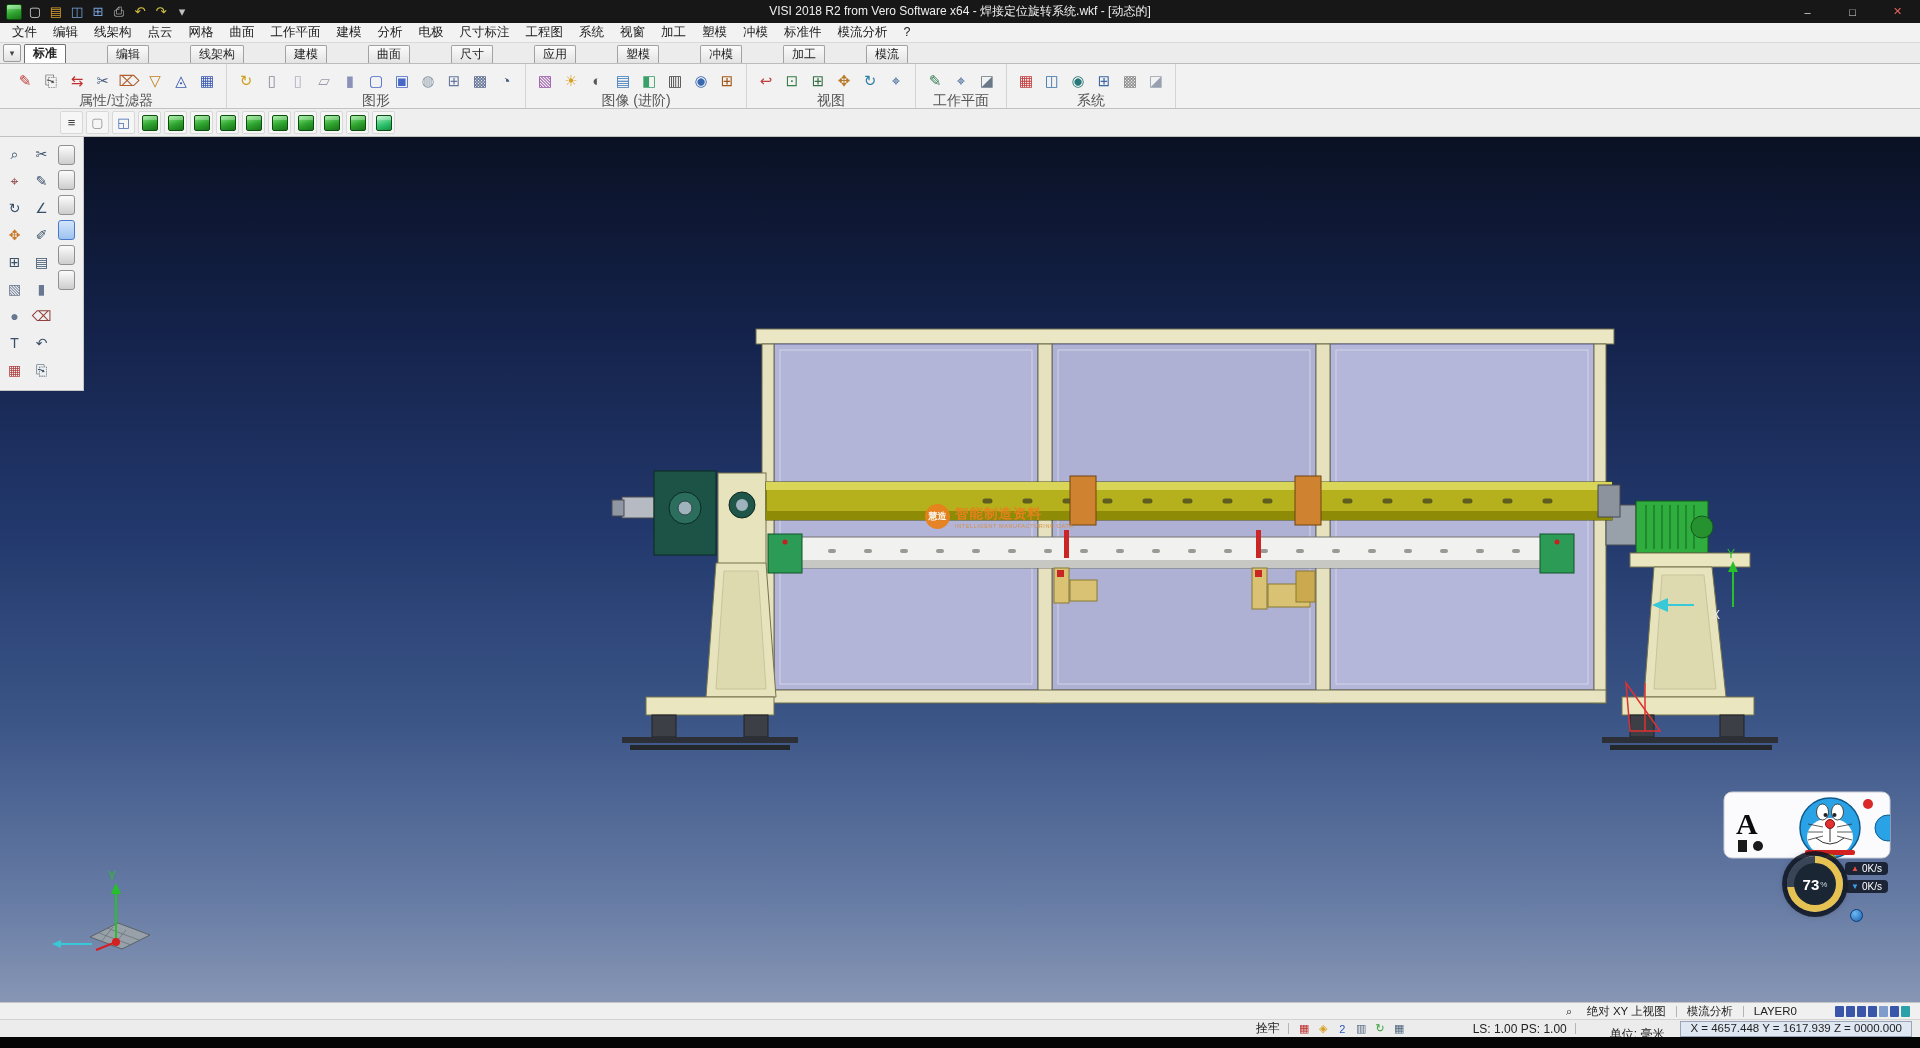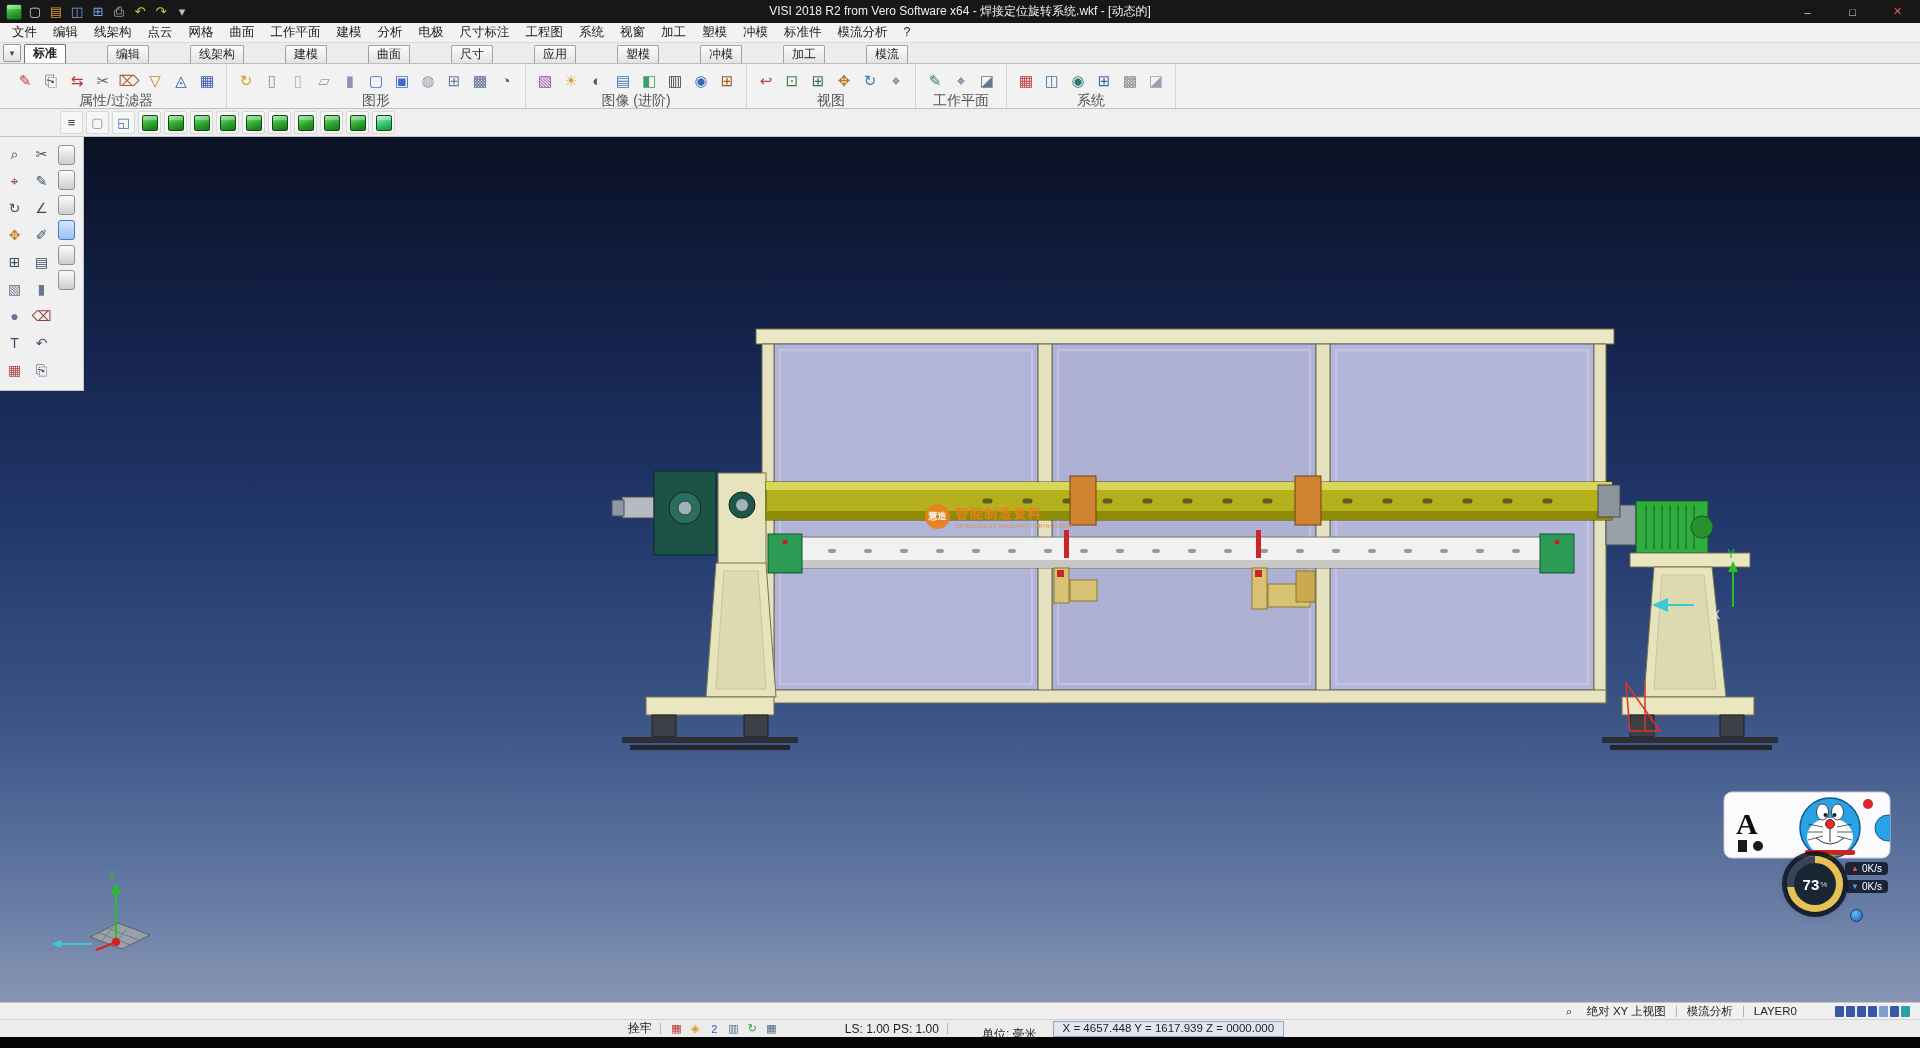--- a/index.html
+++ b/index.html
@@ -80,21 +80,21 @@
   .pill{display:flex;align-items:center;gap:3px;background:rgba(22,29,44,.92);border-radius:4px;padding:1px 6px;color:#fff;font-size:10px;white-space:nowrap;}
   .pill .arr{font-size:8px;}
   .pill .arr.up{color:#e85040;}
   .pill .arr.down{color:#3aa0e8;}
   .net-dot{position:absolute;left:1850px;top:772px;width:11px;height:11px;border-radius:50%;
     background:radial-gradient(circle at 35% 30%,#6cb8f4,#1a60b0);border:1px solid #0c3c78;}
 
   
   .status1{height:17px;background:#f0f0f0;border-top:1px solid #c6c6c6;display:flex;align-items:center;justify-content:flex-end;gap:10px;
     padding-right:10px;font-size:11.5px;flex:0 0 auto;box-sizing:border-box;color:#222;}
-  .status2{height:18px;background:#ececec;border-top:1px solid #d2d2d2;display:flex;align-items:center;justify-content:center;gap:8px;
+  .status2{height:18px;background:#ececec;border-top:1px solid #d2d2d2;display:flex;align-items:center;justify-content:flex-end;gap:8px;
     padding-right:8px;font-size:12px;flex:0 0 auto;box-sizing:border-box;color:#222;}
   .vsep{width:1px;height:11px;background:#b4b4b4;display:inline-block;}
   .s-ic{width:15px;height:15px;display:inline-flex;align-items:center;justify-content:center;}
   .s-ic .ic-inner{font-size:11px;}
   .meter{display:inline-flex;gap:2px;margin-left:28px;align-items:center;}
   .seg{width:9px;height:11px;background:currentColor;display:inline-block;border-radius:1px;}
   .s2-icons{display:inline-flex;gap:4px;align-items:center;}
   .ls-ps{margin-left:58px;}
   .units{margin-left:26px;margin-top:12px;}
   .coords{margin-left:8px;background:#dfe7f2;border:1px solid #9aa6b8;padding:0 9px;height:14px;line-height:13px;font-size:11.5px;white-space:nowrap;}

